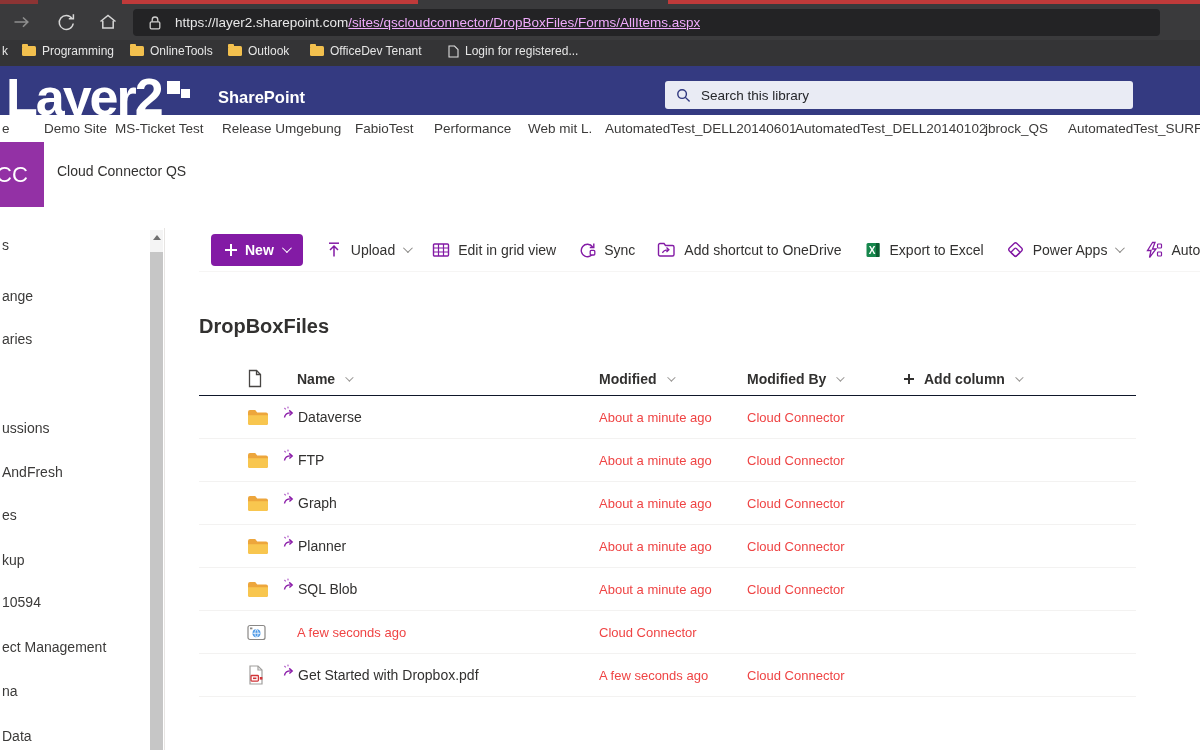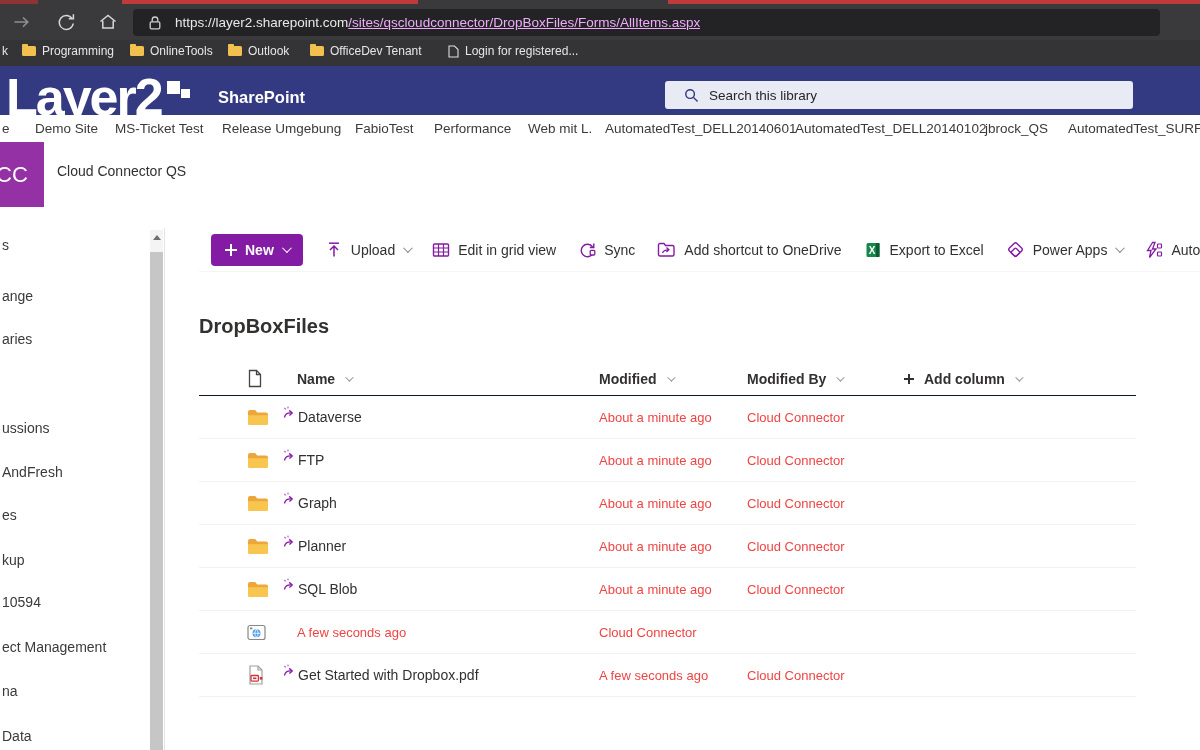--- a/index.html
+++ b/index.html
@@ -35,21 +35,21 @@
 
   
   .suite { position:relative; height:49px; background:#343a81; color:#fff; }
   .logo { position:absolute; left:6px; top:1px; font-size:52px; font-weight:700;
     letter-spacing:-2px; display:flex; align-items:flex-start; }
   .logo-mark { position:relative; width:26px; height:30px; margin:14px 0 0 5px; }
   .logo-mark .b1 { position:absolute; left:0; top:0; width:13px; height:13px; background:#fff; }
   .logo-mark .b2 { position:absolute; left:14px; top:8px; width:9px; height:9px; background:#fff; }
   .product { position:absolute; left:218px; top:22px; font-size:16.5px; font-weight:700; }
   .search { position:absolute; left:665px; top:15px; width:468px; height:28px;
-    background:#e9ebf4; border-radius:3px; display:flex; align-items:center; padding-left:19px; gap:10px; }
+    background:#e9ebf4; border-radius:3px; display:flex; align-items:center; padding-left:11px; gap:10px; }
   .search input { border:none; outline:none; background:transparent; font-size:13.5px;
     color:#1b1b1f; width:380px; font-family:"Liberation Sans", sans-serif; }
   .search input::placeholder { color:#25262a; opacity:1; }
 
   
   .topnav { position:relative; height:27px; background:#fff; overflow:hidden; }
   .nav-item { position:absolute; top:6px; font-size:13.5px; color:#3b3a39;
     white-space:nowrap; cursor:pointer; }
 
   
@@ -188,21 +188,21 @@
       <circle cx="6.5" cy="6.5" r="4.6" fill="none" stroke="#30387f" stroke-width="1.5"></circle>
       <path d="M10 10 L14.5 14.5" stroke="#30387f" stroke-width="1.5"></path>
     </svg>
     <input type="text" placeholder="Search this library" style="">
   </div>
 </div>
 
 <div class="topnav">
 
 <span class="nav-item" style="left: 2px;">e</span>
-    <span class="nav-item" style="left: 35px;">Demo Site</span>
+    <span class="nav-item" style="left: 44px;">Demo Site</span>
     <span class="nav-item" style="left: 115px;">MS-Ticket Test</span>
     <span class="nav-item" style="left: 222px;">Release Umgebung</span>
     <span class="nav-item" style="left: 355px;">FabioTest</span>
     <span class="nav-item" style="left: 414px; margin-left: 20px;">Performance</span>
     <span class="nav-item" style="left: 528px;">Web mit L.</span>
     <span class="nav-item" style="left: 605px;">AutomatedTest_DELL20140601</span>
     <span class="nav-item" style="left: 795px;">AutomatedTest_DELL20140102</span>
     <span class="nav-item" style="left: 985px;">jbrock_QS</span>
     <span class="nav-item" style="left: 1068px;">AutomatedTest_SURFACE</span>
   </div>

